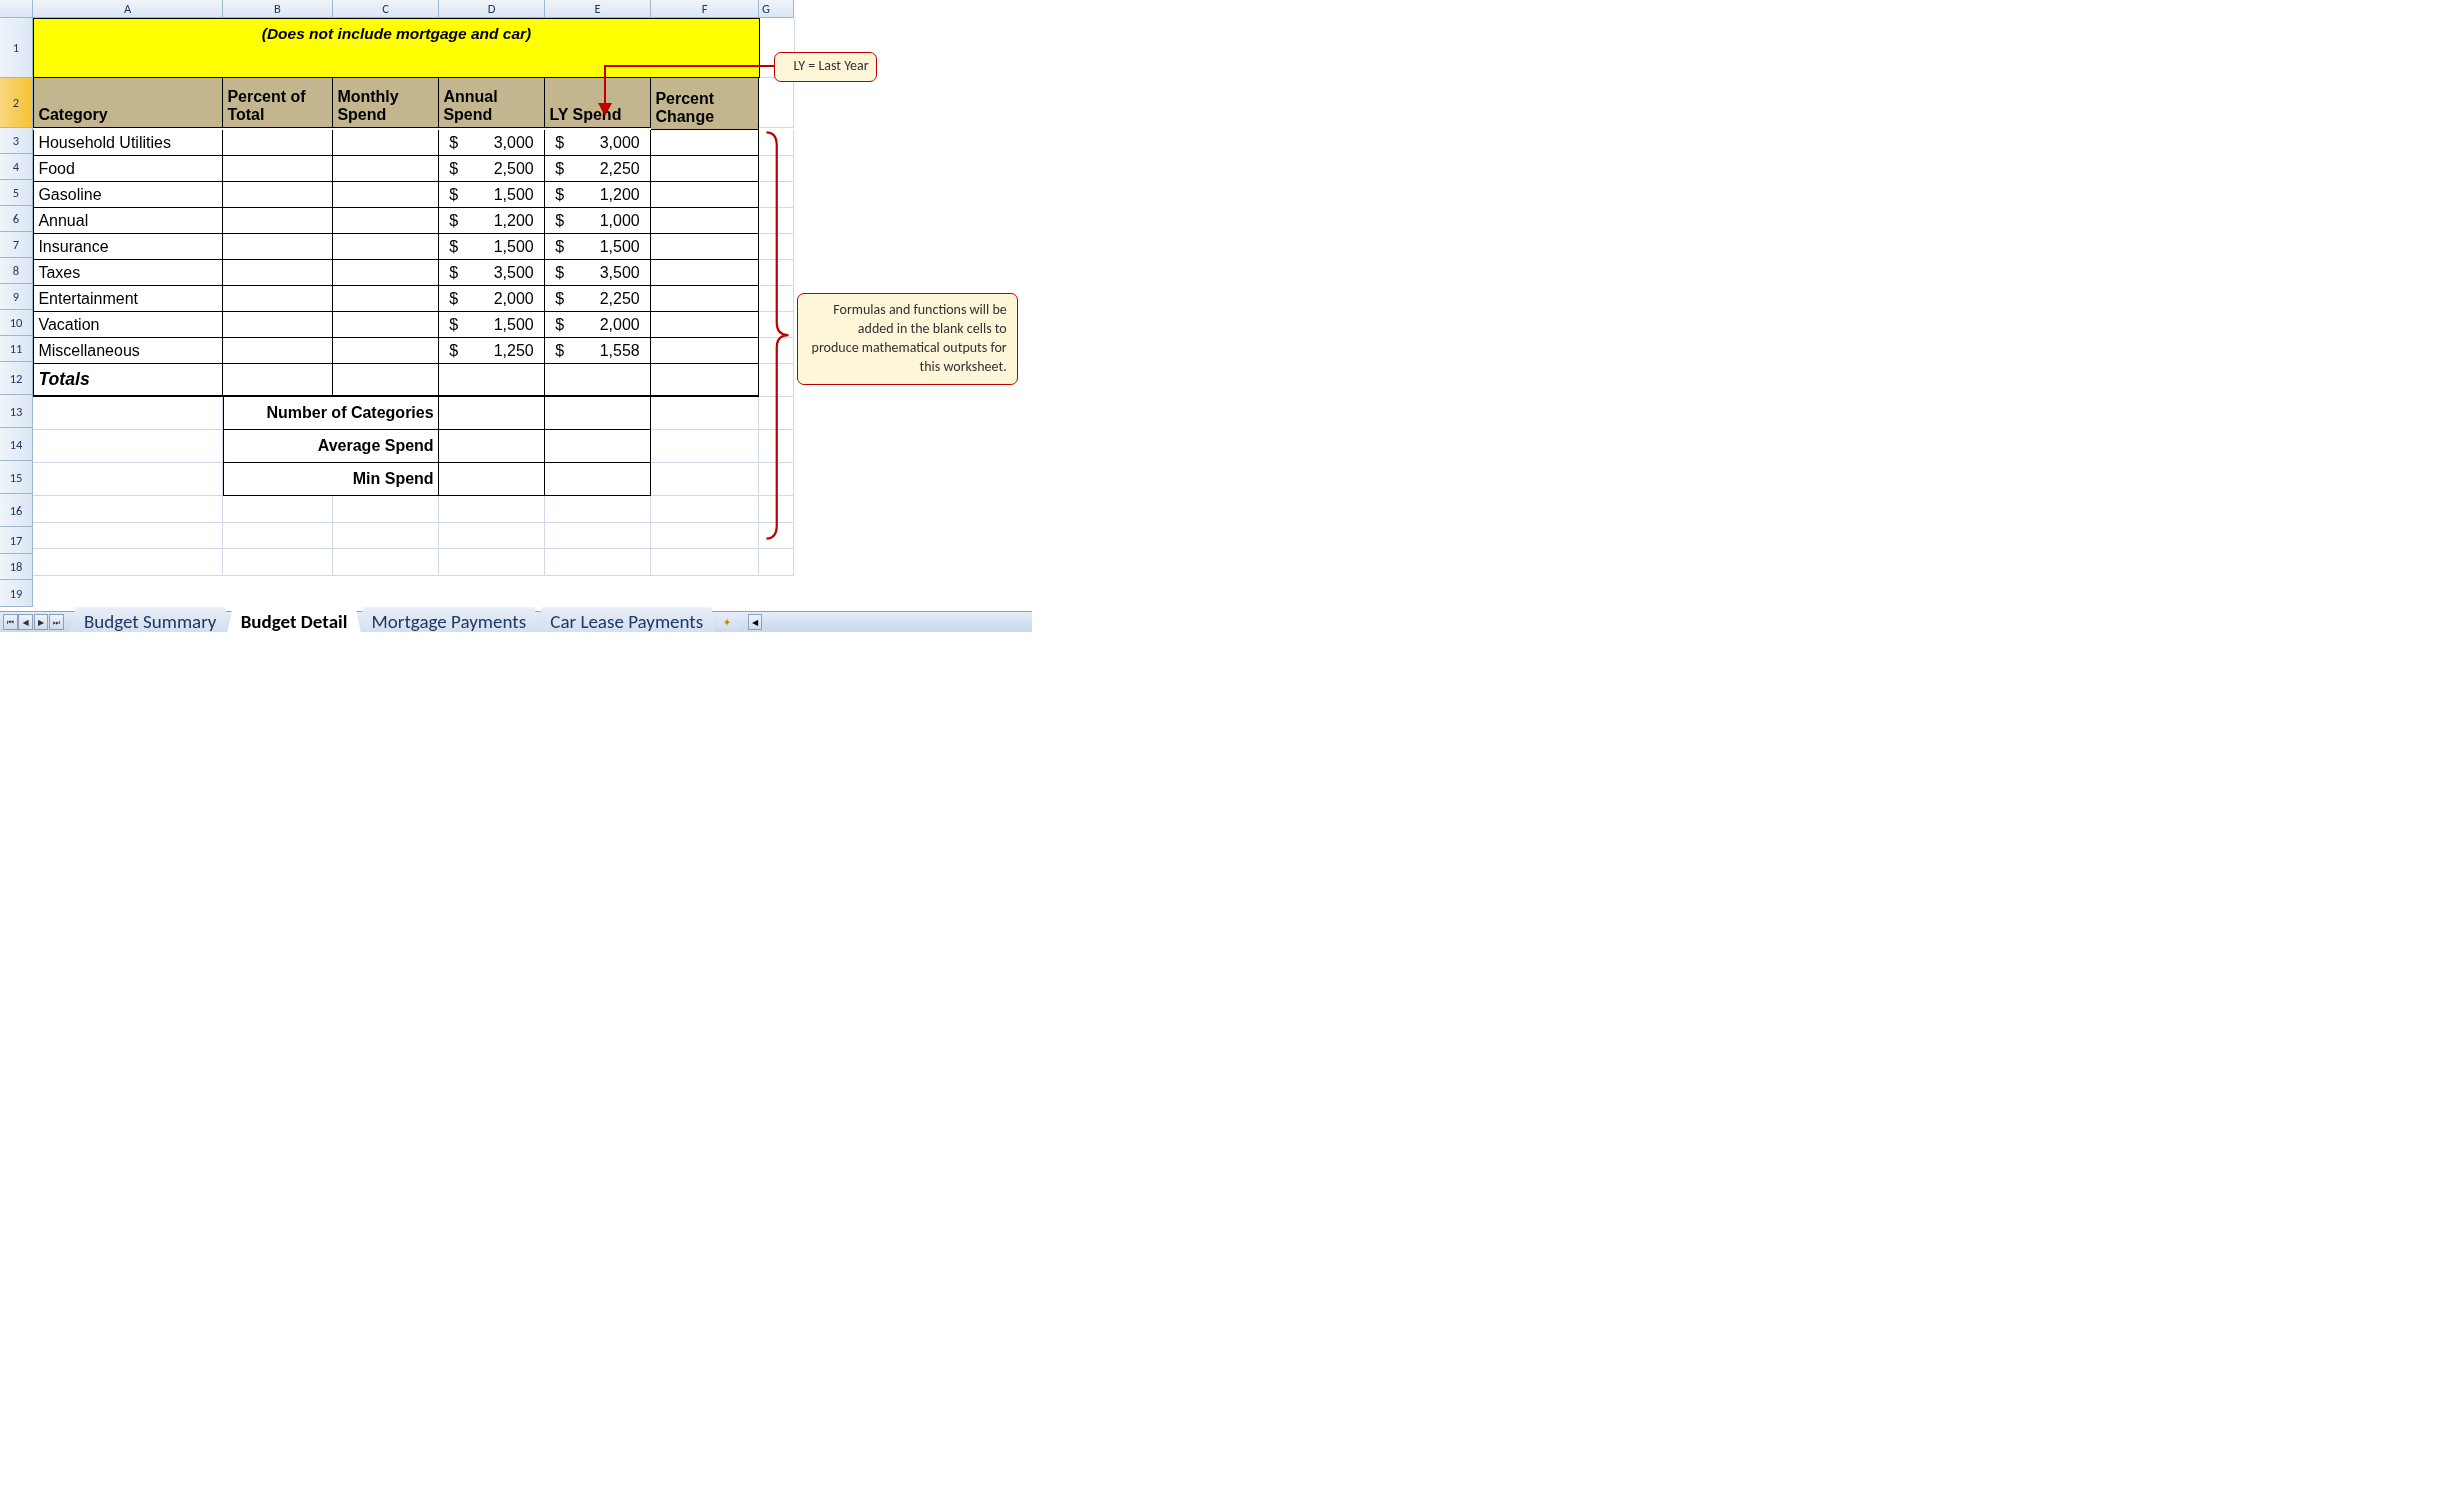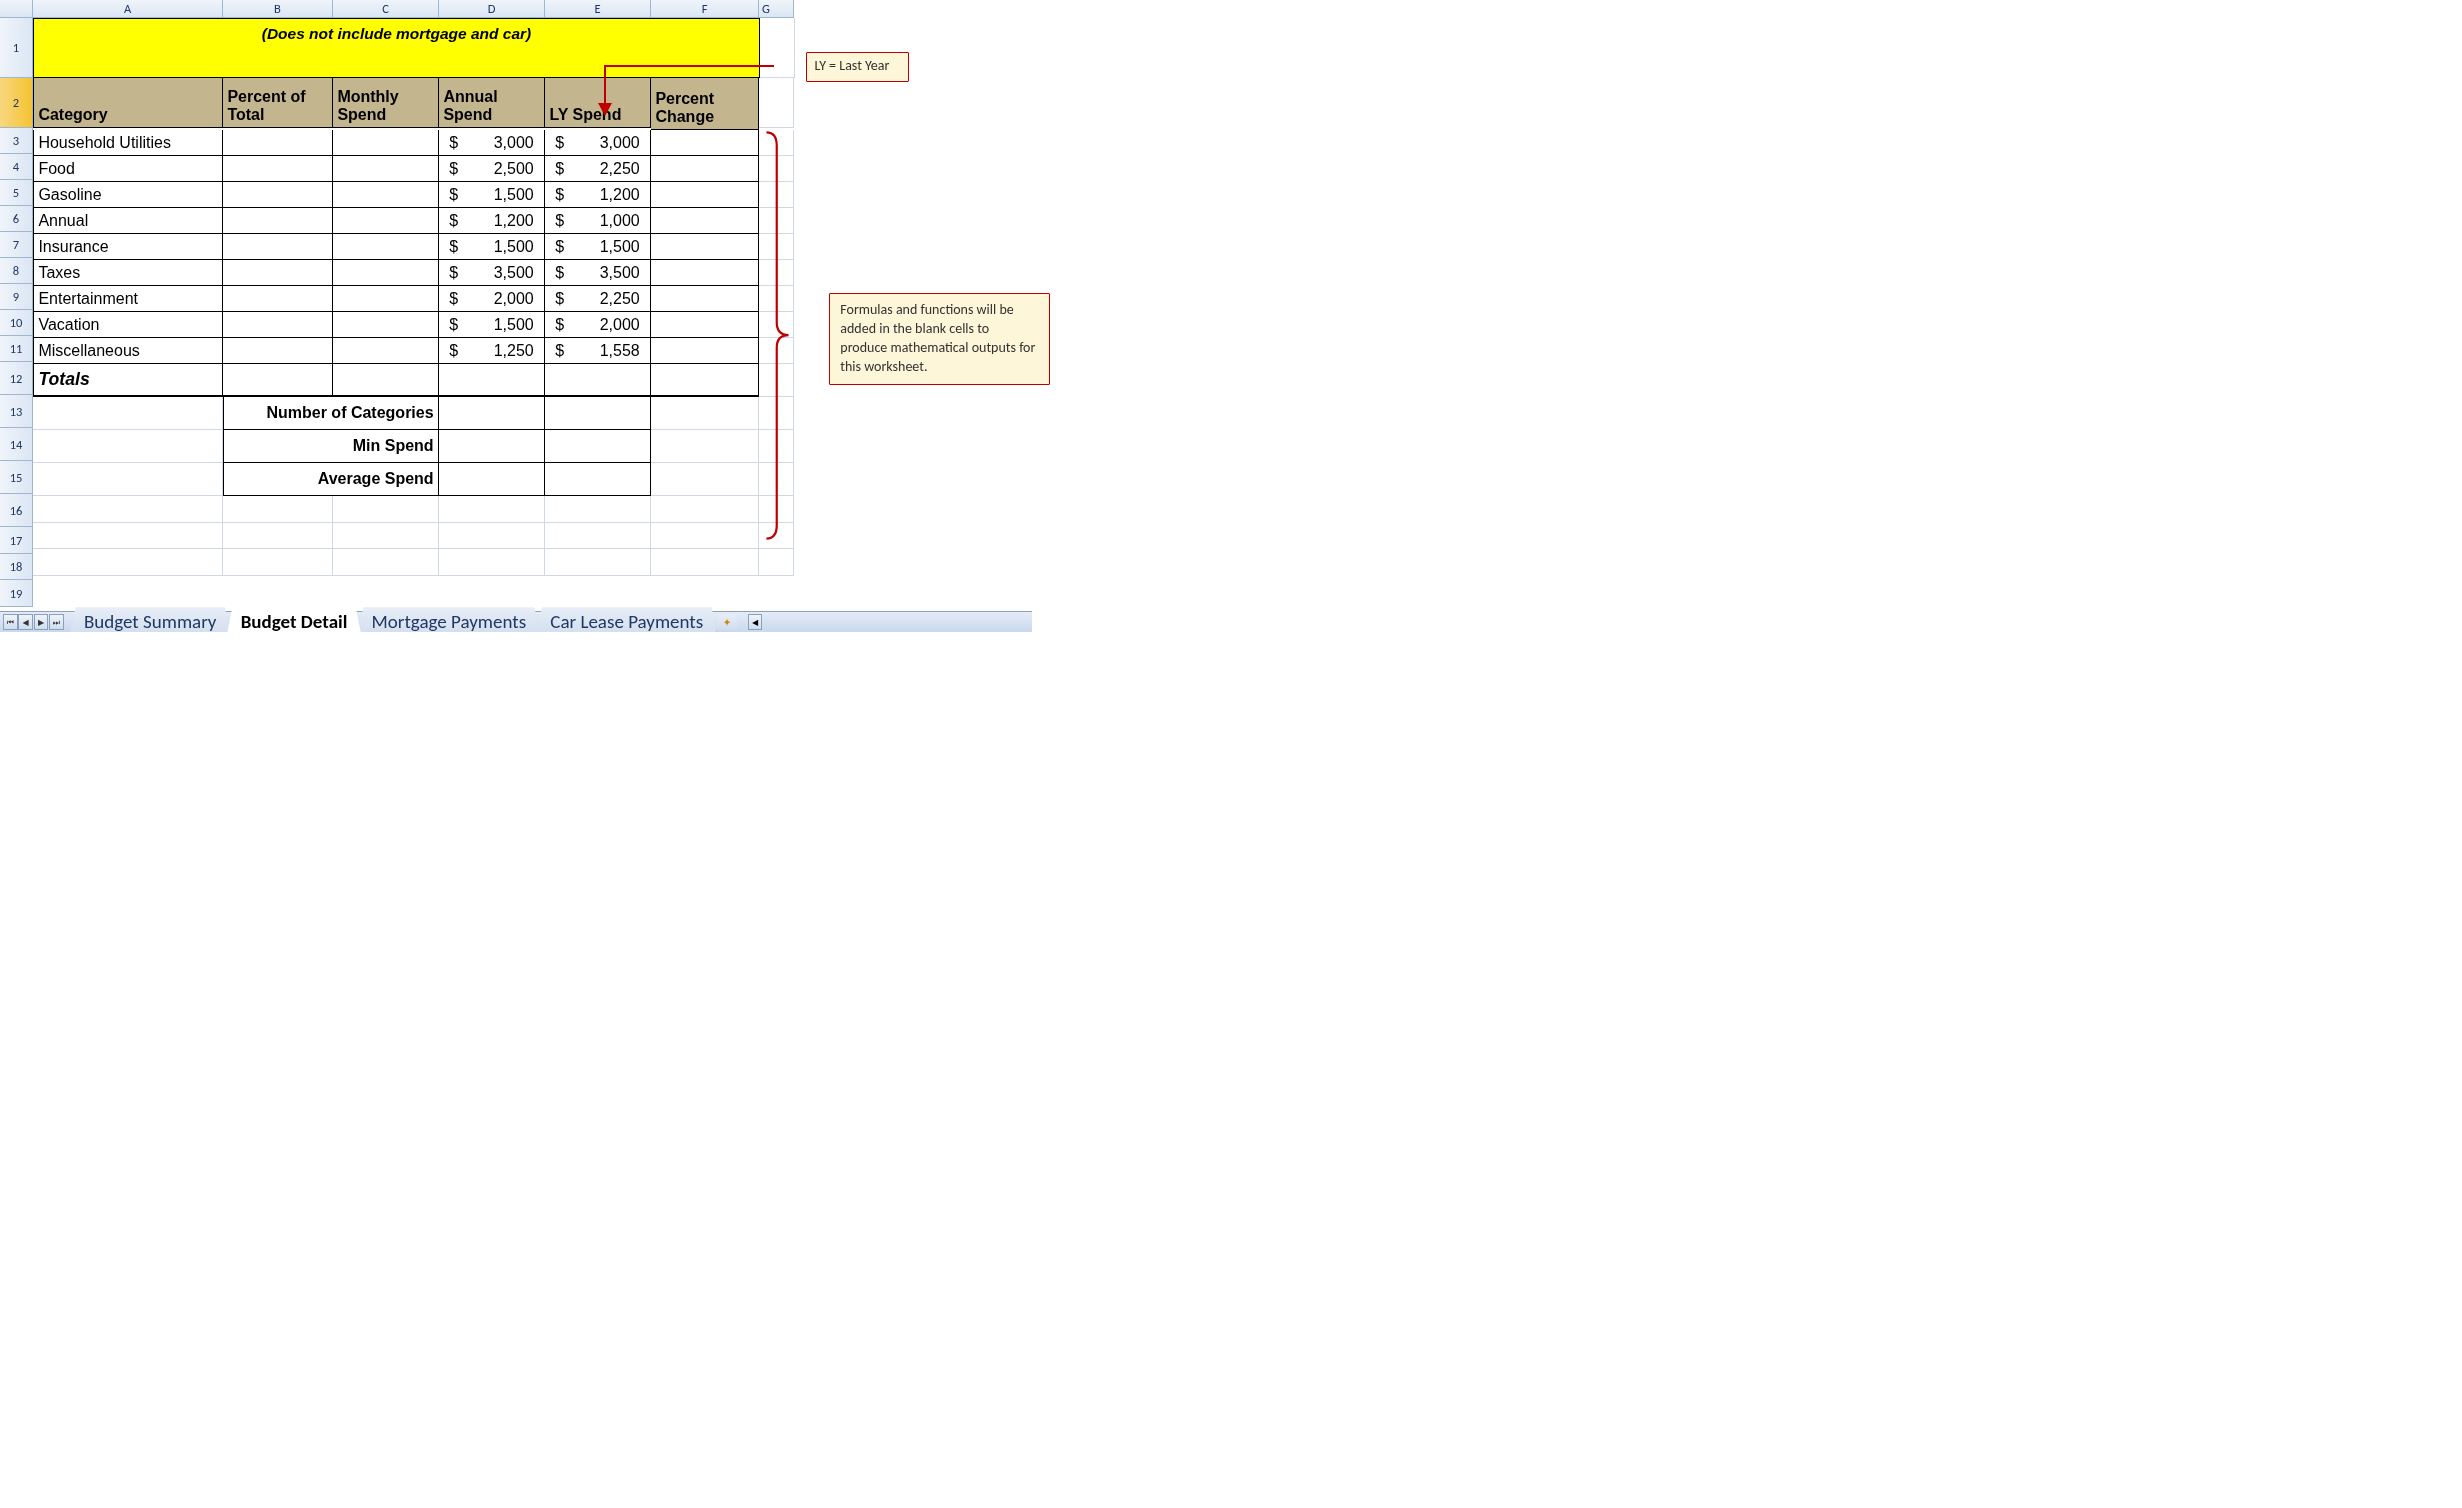--- a/index.html
+++ b/index.html
@@ -156,28 +156,27 @@
   justify-content: space-between;
   padding-left: 10.3px;
   padding-right: 10.3px;
 }
 
 
 .callout {
   position: absolute;
   background: #fdf6d8;
   border: 1.5px solid #c00000;
-  border-radius: 1px;
+  border-radius: 7px;
   padding: 7.4px 10.3px;
   font-family: Calibri, Arial, sans-serif;
   font-size: 14px;
   color: #333;
-  text-align: left;
+  text-align: right;
   line-height: 1.35;
-  margin-left: 32px;
 }
 
 
 .arrow-line {
   position: absolute;
   background: #c00000;
   height: 2.2px;
 }
 .arrow-line-v {
   position: absolute;
@@ -482,29 +481,29 @@
         <div class="row">
           <div class="cell col-A" style="height:33px"></div>
           <div class="cell summary-label" style="width:216px;height:33px">Number of Categories</div>
           <div class="cell summary-val col-D" style="height:33px"></div>
           <div class="cell summary-val col-E" style="height:33px"></div>
           <div class="cell col-F" style="height:33px"></div>
           <div class="cell" style="width:35px;height:33px"></div>
         </div>
         <div class="row">
           <div class="cell col-A" style="height:33px"></div>
-          <div class="cell summary-label" style="width:216px;height:33px">Min Spend</div>
+          <div class="cell summary-label" style="width:216px;height:33px">Average Spend</div>
           <div class="cell summary-val col-D" style="height:33px"></div>
           <div class="cell summary-val col-E" style="height:33px"></div>
           <div class="cell col-F" style="height:33px"></div>
           <div class="cell" style="width:35px;height:33px"></div>
         </div>
         <div class="row">
           <div class="cell col-A" style="height:33px"></div>
-          <div class="cell summary-label" style="width:216px;height:33px">Average Spend</div>
+          <div class="cell summary-label" style="width:216px;height:33px">Min Spend</div>
           <div class="cell summary-val col-D" style="height:33px"></div>
           <div class="cell summary-val col-E" style="height:33px"></div>
           <div class="cell col-F" style="height:33px"></div>
           <div class="cell" style="width:35px;height:33px"></div>
         </div>
       </div>
 
     <div class="row">
         <div class="cell col-A" style="height:26.5px"></div>
         <div class="cell col-B" style="height:26.5px"></div>

